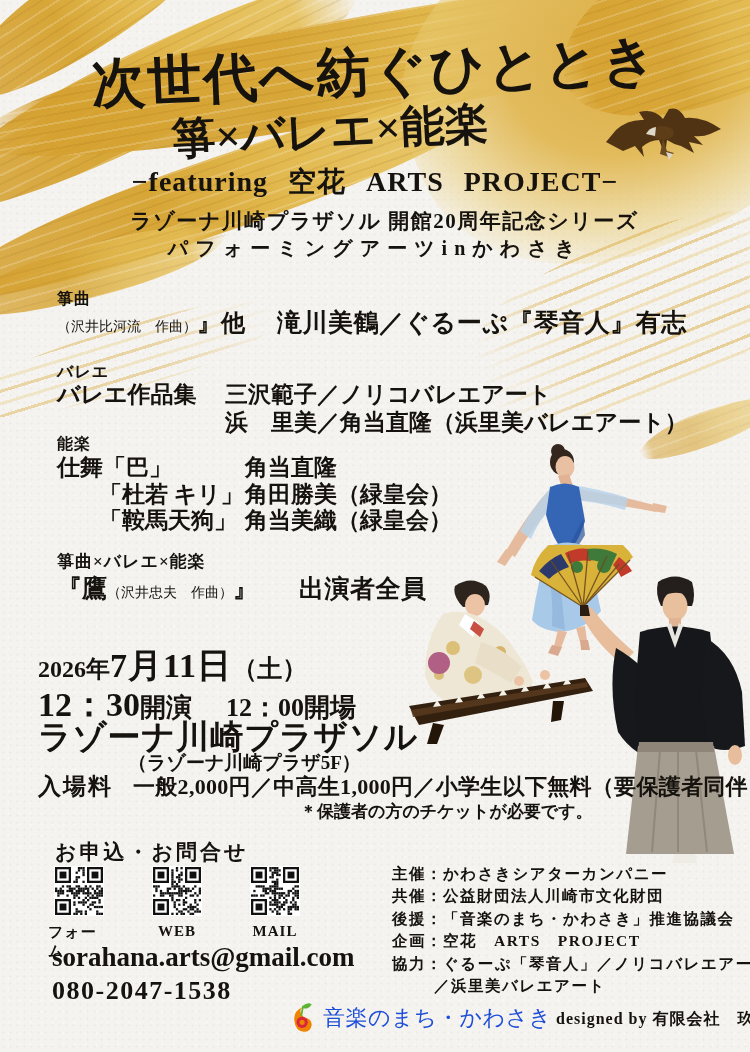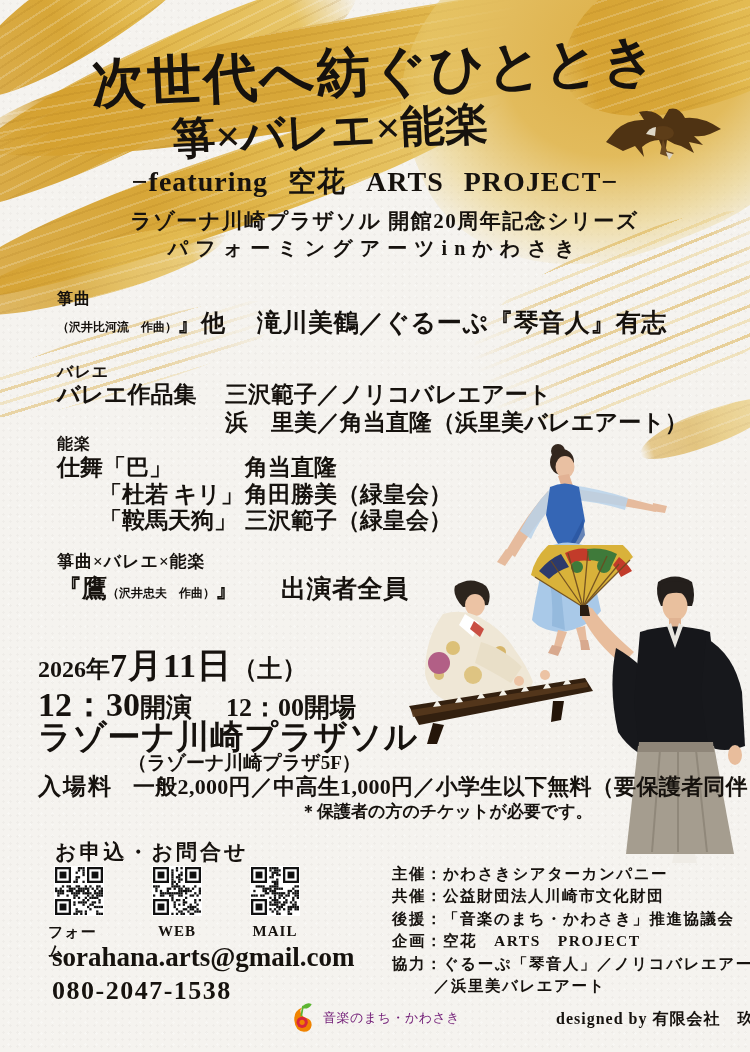--- a/index.html
+++ b/index.html
@@ -54,21 +54,21 @@
             font-weight:700;transform:rotate(-3deg);}
   .featuring{left:0;right:0;top:163px;text-align:center;font-size:28px;font-weight:600;
              letter-spacing:1px;word-spacing:12px;}
   .series1{left:0;right:0;top:207px;text-align:center;font-size:21px;font-weight:600;letter-spacing:1.5px;padding-left:19px;}
   .series2{left:0;right:0;top:235px;text-align:center;font-size:20px;font-weight:600;letter-spacing:7px;}
   .sec-label{font-size:16px;font-weight:600;letter-spacing:1px;}
   #koto-label{left:57px;top:289px;}
   .prog-line{display:flex;align-items:baseline;font-weight:600;}
   #koto-line{left:57px;top:306px;}
   .piece-open{font-size:25px;font-weight:700;}
-  .piece-note{font-size:12px;font-weight:700;}
+  .piece-note{font-size:14px;font-weight:400;}
   .piece-close{font-size:24px;font-weight:700;}
   .performers{font-size:25px;font-weight:700;margin-left:32px;letter-spacing:.5px;}
   #ballet-label{left:57px;top:362px;}
   #ballet-block{left:57px;top:381px;font-size:23px;font-weight:700;line-height:28px;}
   #ballet-block .row{display:flex;}
   #ballet-block .work{width:168px;}
   #noh-label{left:57px;top:434px;}
   #noh-block{left:57px;top:455px;font-size:23px;font-weight:700;line-height:26.5px;}
   #noh-block .row{display:flex;}
   #noh-block .piece{width:188px;}
@@ -94,22 +94,22 @@
   .qr-wrap{position:absolute;top:866px;width:62px;z-index:10;display:flex;
            flex-direction:column;align-items:center;gap:7px;}
   #qr1{left:48px;} #qr2{left:146px;} #qr3{left:244px;}
   .qr{width:48px;height:48px;background:#fff;padding:1px;}
   .qr-label{font-size:15px;font-weight:600;letter-spacing:1px;}
   #email{left:52px;top:942px;font-size:27px;font-weight:600;}
   #phone{left:52px;top:976px;font-size:26px;font-weight:600;letter-spacing:1.5px;}
   #credits{left:392px;top:863px;font-size:15.5px;font-weight:600;line-height:22.4px;letter-spacing:1.5px;}
   #credits .indent{margin-left:42px;}
   #footer-logo{left:290px;top:1001px;display:flex;align-items:center;gap:7px;z-index:10;}
-  .logo-text{font-family:Liberation Sans, sans-serif;font-size:13px;
-             color:#701a75;letter-spacing:.5px;}
+  .logo-text{font-family:Liberation Sans, sans-serif;font-size:22px;
+             color:#1d4ed8;letter-spacing:.5px;}
   #designed{left:556px;top:1009px;font-size:16px;font-weight:600;letter-spacing:1px;}
 </style>
 </head>
 <body>
 
 <div class="poster">
   <div class="texture"></div>
 
   <div class="stroke" id="st1"></div>
   <div class="stroke" id="st2"></div>
@@ -262,21 +262,21 @@
     <div class="row">
       <span class="piece">仕舞「巴」</span>
       <span>角当直隆</span>
     </div>
     <div class="row indent">
       <span class="piece">「杜若 キリ」</span>
       <span>角田勝美（緑皇会）</span>
     </div>
     <div class="row indent">
       <span class="piece">「鞍馬天狗」</span>
-      <span>三沢範子（緑皇会）</span>
+      <span>角当美織（緑皇会）</span>
     </div>
   </div>
 
   <div class="t sec-label" id="finale-label">箏曲×バレエ×能楽</div>
   <div class="t prog-line" id="finale-line">
     <span class="piece-open">『鷹</span>
     <span class="piece-note">（沢井忠夫　作曲）</span>
     <span class="piece-close">』</span>
     <span class="performers">出演者全員</span>
   </div>

